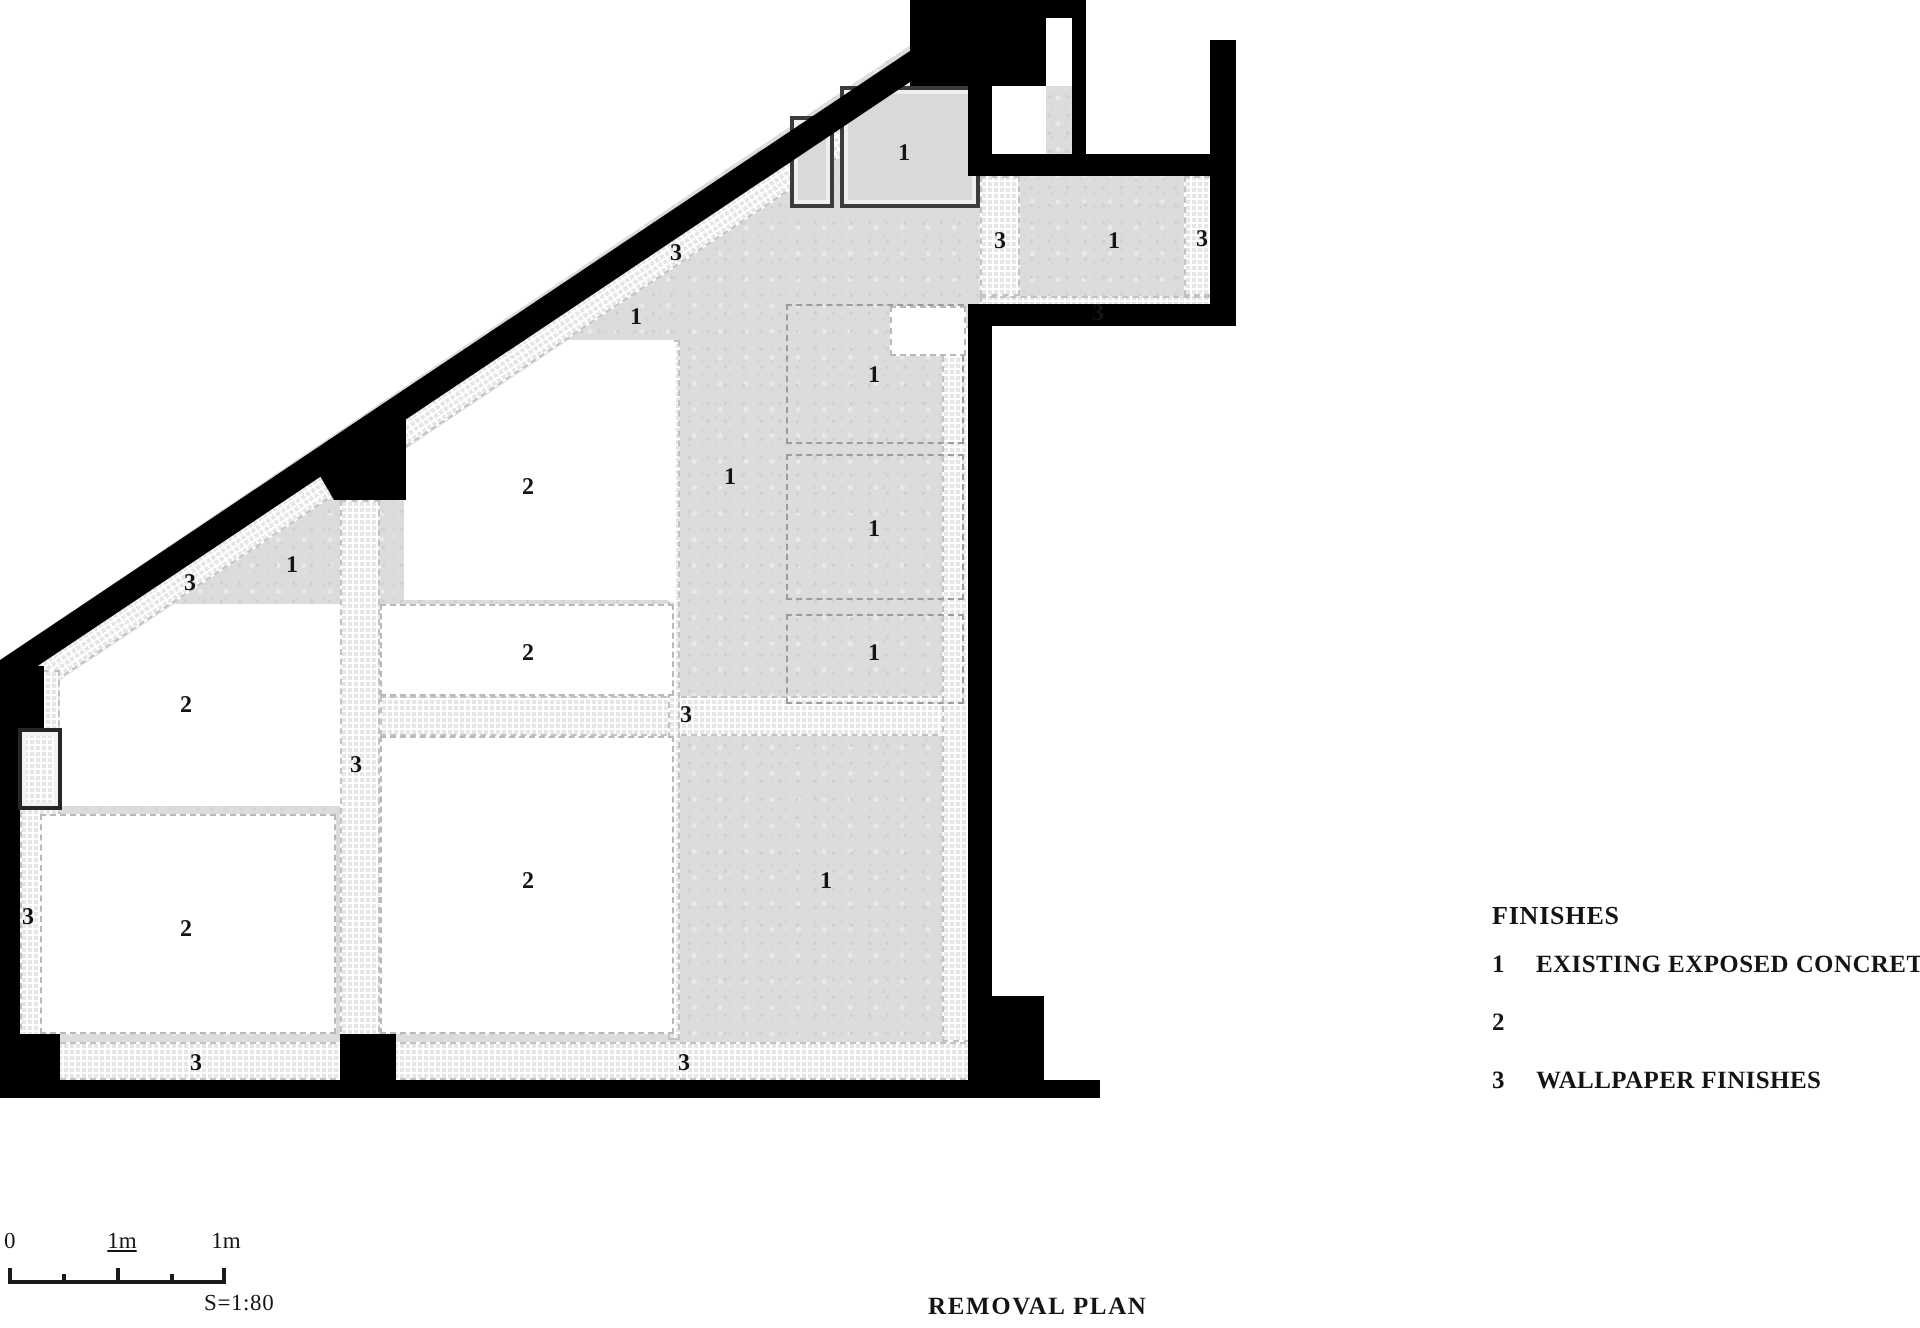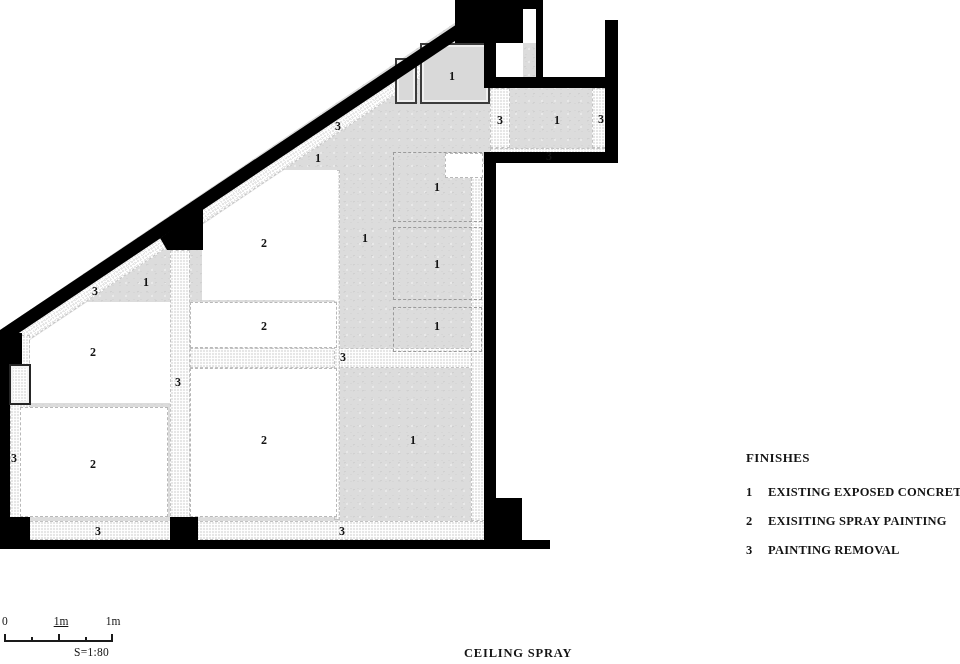--- a/index.html
+++ b/index.html
@@ -43,30 +43,30 @@
   .winbox{border:2px solid #262626;box-shadow:inset 0 0 0 2px #f2f2f2;box-sizing:border-box;}
   .rot{transform-origin:0 0;transform:rotate(-33.8deg);}
   
   .marker{
     position:absolute;transform:translate(-50%,-50%);
     font-size:12px;font-weight:700;line-height:1;color:var(--ink);
     letter-spacing:0;user-select:none;
   }
   
   .legend{position:absolute;left:746px;top:450px;width:214px;}
-  .legend-title{font-size:13px;font-weight:600;letter-spacing:.4px;margin:0 0 19px 0;}
+  .legend-title{font-size:13px;font-weight:600;letter-spacing:.4px;margin:0 0 9px 0;}
   .legend-row{display:flex;align-items:baseline;margin:0 0 14px 0;font-size:12.5px;font-weight:600;letter-spacing:.2px;white-space:nowrap;}
   .legend-num{width:22px;flex:0 0 22px;}
   
   .scalebar{position:absolute;left:0px;top:612px;width:200px;height:52px;font-size:11.5px;}
   .sb-label{position:absolute;top:3px;transform:translateX(-50%);}
   .sb-label.first{transform:none;}
   .sb-line{position:absolute;left:4px;top:28px;width:109px;height:2px;background:#1a1a1a;}
   .sb-tick{position:absolute;top:22px;width:2px;height:6px;background:#1a1a1a;}
-  .sb-ratio{position:absolute;left:74px;top:34px;font-size:11.5px;letter-spacing:.3px;}
+  .sb-ratio{position:absolute;left:102px;top:34px;font-size:11.5px;letter-spacing:.3px;}
   .drawing-title{position:absolute;left:464px;top:646px;font-size:12.5px;font-weight:600;letter-spacing:.8px;}
 </style>
 </head>
 <body>
 
 <div class="sheet">
 
   <div class="plan">
 
     <div class="abs concrete" style="left:0;top:0;width:960px;height:664px;
@@ -150,36 +150,35 @@
   </div>
 
   <div class="legend">
     <div class="legend-title">FINISHES</div>
     <div class="legend-row">
       <span class="legend-num">1</span>
       <span>EXISTING EXPOSED CONCRETE</span>
     </div>
     <div class="legend-row">
       <span class="legend-num">2</span>
-      <span>EXISITING SPRAY PAINTING</span>
     </div>
     <div class="legend-row">
       <span class="legend-num">3</span>
-      <span>PAINTING REMOVAL</span>
+      <span>WALLPAPER FINISHES</span>
     </div>
   </div>
 
   <div class="scalebar">
     <span class="sb-label first" style="left:2px;">0</span>
     <span class="sb-label" style="left:61px;text-decoration:underline;">1m</span>
     <span class="sb-label" style="left:113px;">1m</span>
     <div class="sb-line"></div>
     <div class="sb-tick" style="left:4px;"></div>
     <div class="sb-tick" style="left:31px;top:25px;height:3px;"></div>
     <div class="sb-tick" style="left:58px;"></div>
     <div class="sb-tick" style="left:85px;top:25px;height:3px;"></div>
     <div class="sb-tick" style="left:111px;"></div>
     <div class="sb-ratio">S=1:80</div>
   </div>
 
-  <div class="drawing-title">CEILING SPRAY</div>
+  <div class="drawing-title">REMOVAL PLAN</div>
 
 </div>
 
 </body></html>

